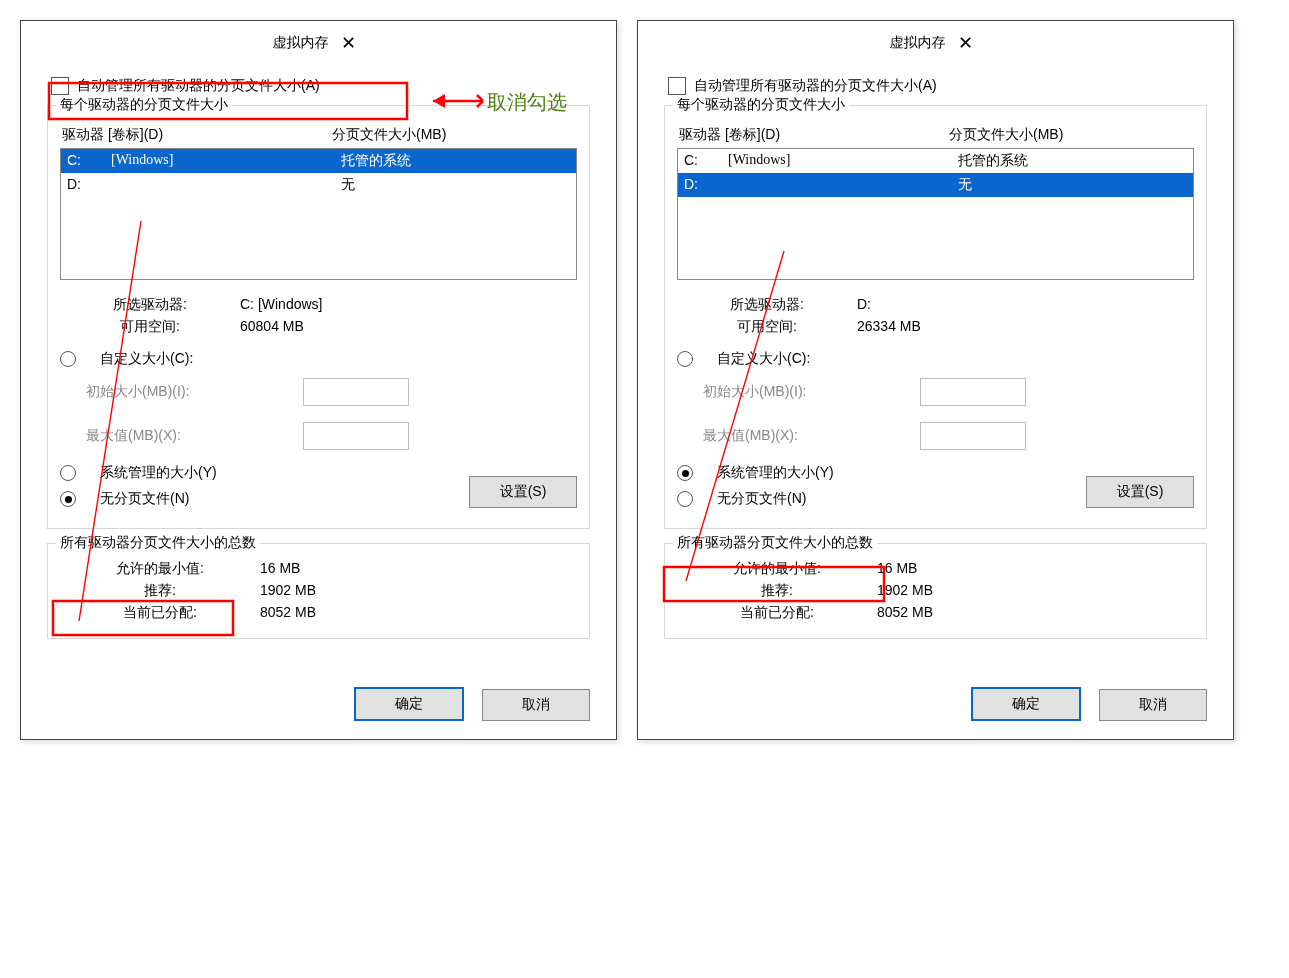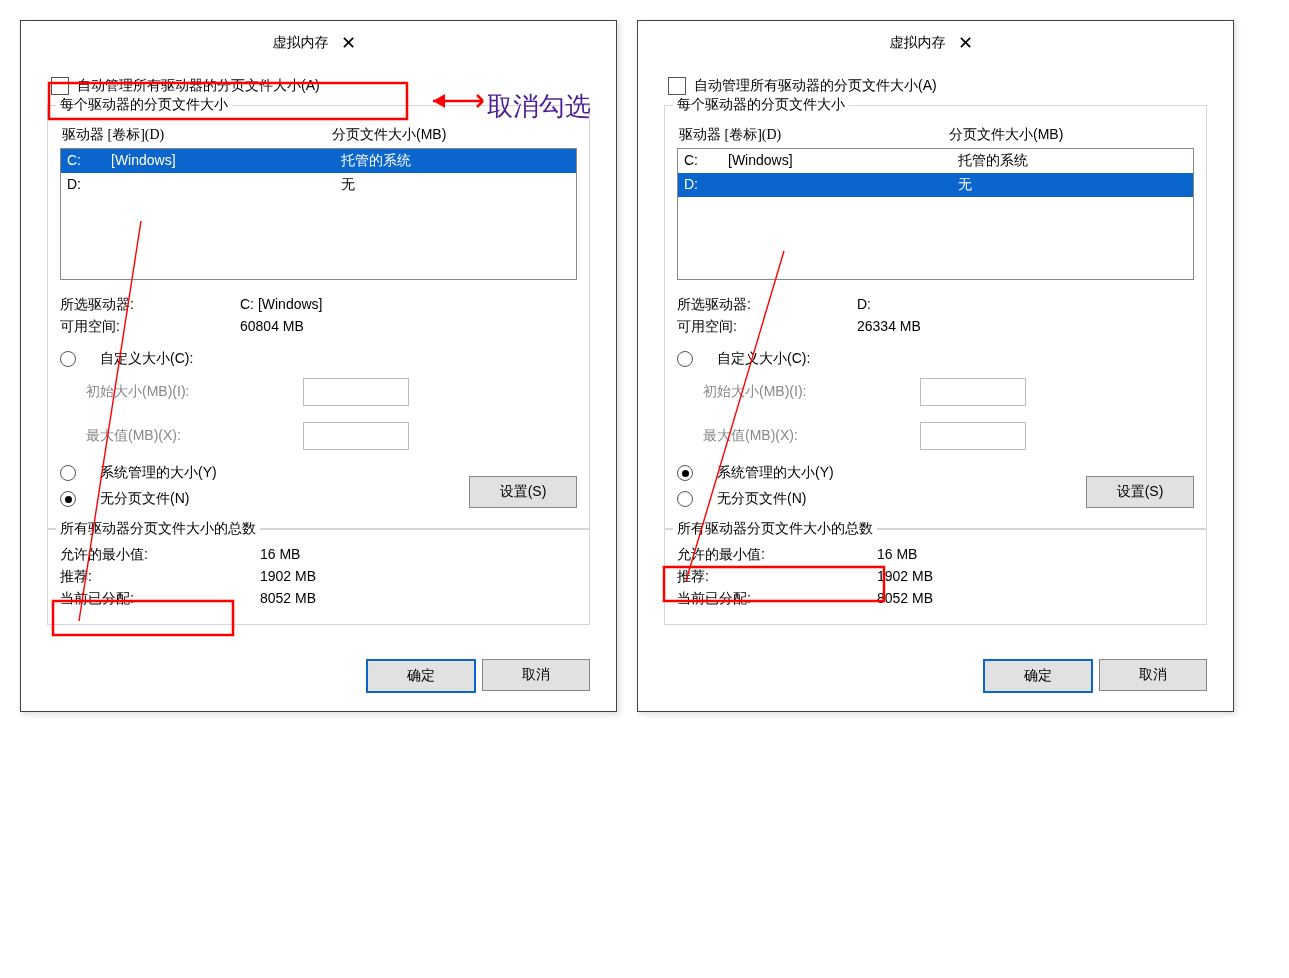--- a/index.html
+++ b/index.html
@@ -49,50 +49,52 @@
   .cb-box {
     width: 16px;
     height: 16px;
     border: 1px solid #555;
     display: inline-block;
     flex: none;
   }
   .fieldset {
     border: 1px solid #d6d6d6;
     padding: 8px 12px 14px 12px;
+    margin-bottom: 14px;
     position: relative;
   }
   .legend {
     position: absolute;
     top: -10px;
     left: 8px;
     background: #fff;
     padding: 0 4px;
   }
   .list-hdr {
     display: flex;
     padding: 4px 2px;
     margin-top: 8px;
   }
-  .list-hdr .col1 { width: 270px; font-family: Liberation Serif, serif; }
+  .list-hdr .col1 { width: 270px; }
   .list-box {
     border: 1px solid #888;
     height: 130px;
     margin-bottom: 14px;
   }
   .row-item {
     display: flex;
     padding: 3px 6px;
   }
   .row-item .c0 { width: 44px; }
-  .row-item .c1 { width: 230px; }
+  .row-item .c1 { width: 230px; font-family: Liberation Serif, serif; }
   .row-item.sel { background: #0a66cc; color: #fff; }
   .kv {
     display: flex;
     padding: 2px 0;
+    text-align: center;
   }
   .kv .k { width: 180px; }
   .radio-row {
     display: flex;
     align-items: center;
     gap: 24px;
     padding: 4px 0;
   }
   .radio {
     width: 14px;
@@ -137,28 +139,29 @@
     height: 30px;
     border: 1px solid #888;
     background: #e1e1e1;
     display: inline-flex;
     align-items: center;
     justify-content: center;
   }
   .footer-btns {
     display: flex;
     justify-content: flex-end;
-    gap: 6px;
+    gap: 18px;
     padding: 18px 26px;
+    align-items: flex-end;
   }
   .btn-primary { border: 2px solid #0a66cc; background: #e1e1e1; }
   .ann-text {
     position: absolute;
-    color: #4c1d95;
-    font-size: 26px;
+    color: #4d7c0f;
+    font-size: 20px;
     pointer-events: none;
   }
   .ann-svg {
     position: absolute;
     left: 0; top: 0;
     pointer-events: none;
   }
 </style>
 </head>
 <body>

